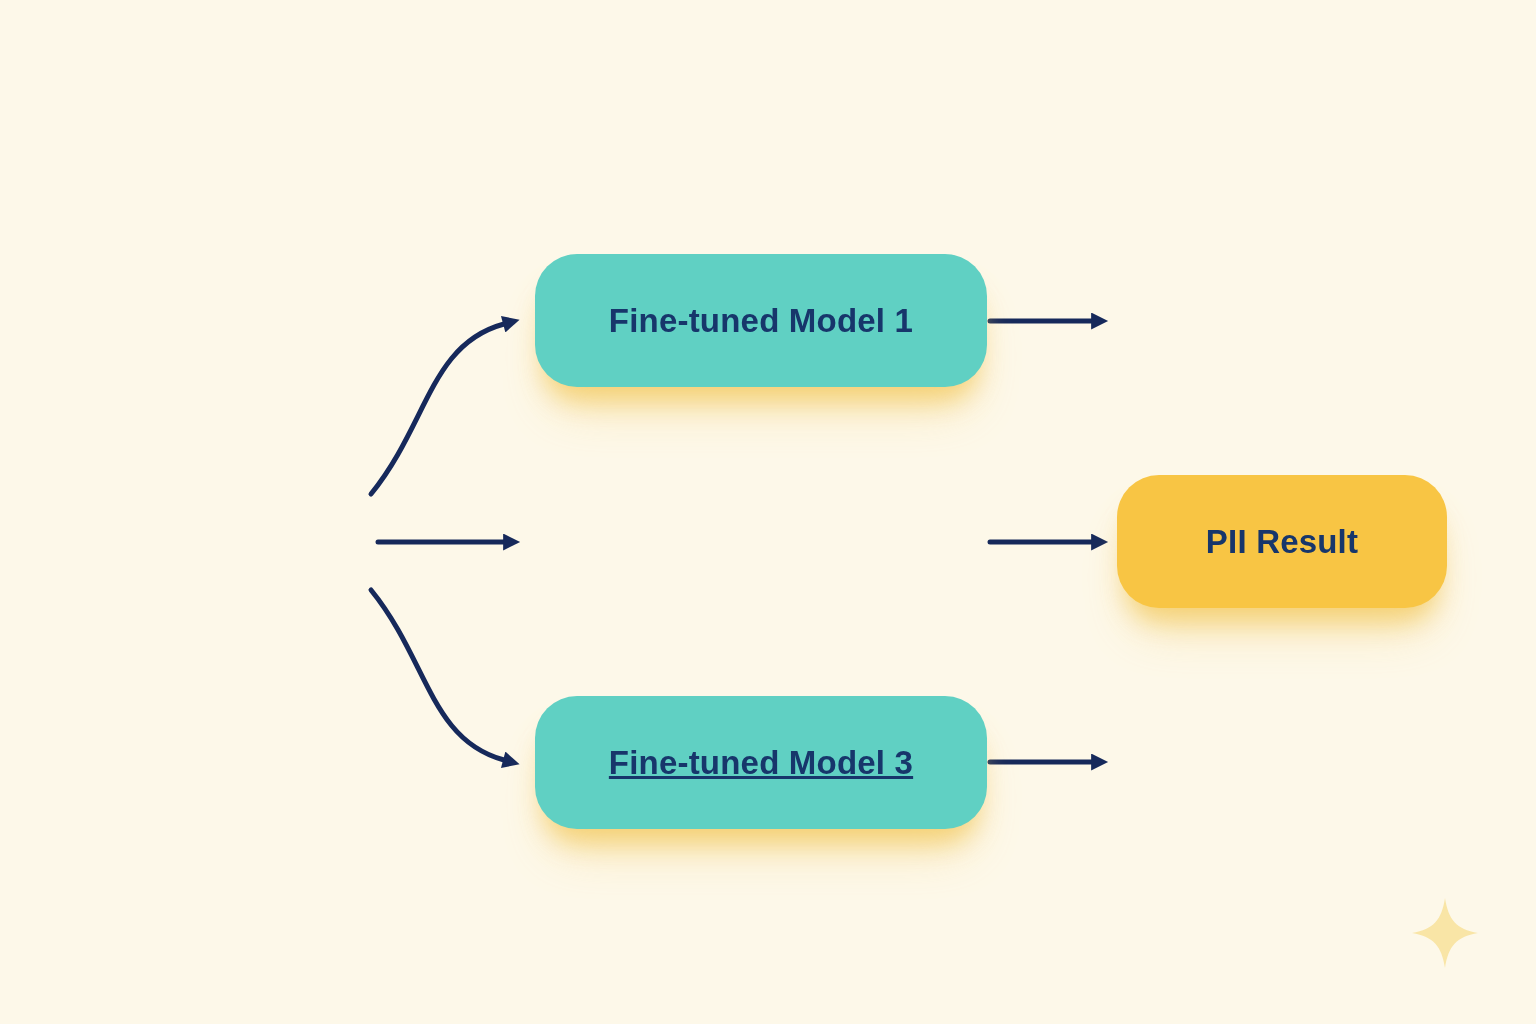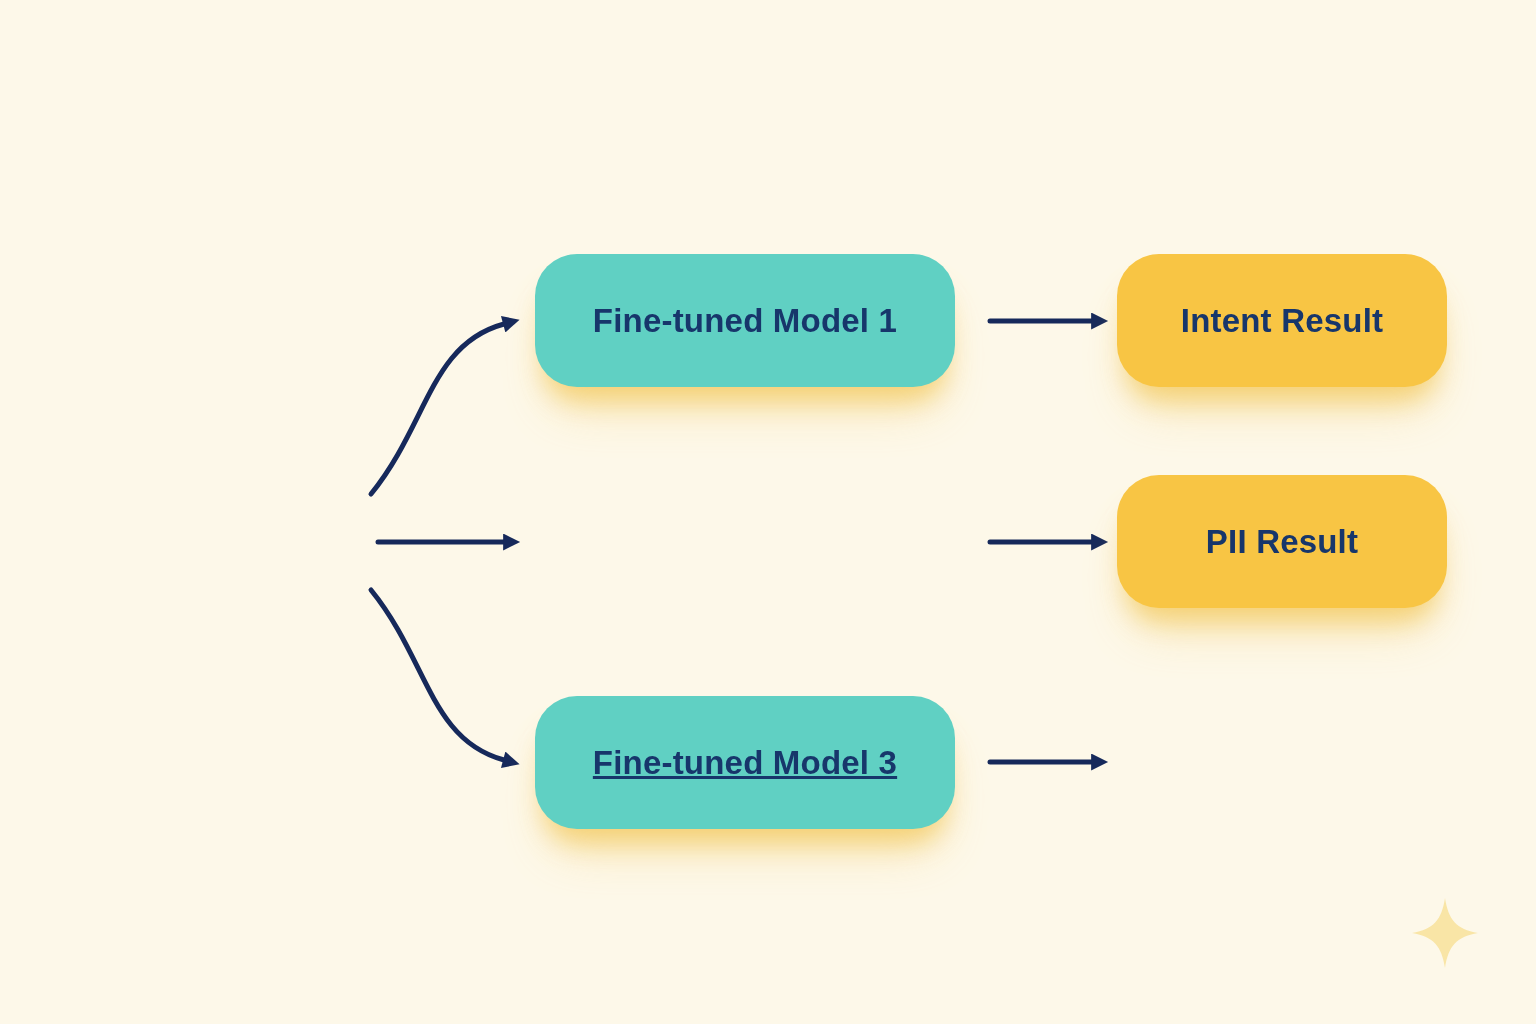--- a/index.html
+++ b/index.html
@@ -41,21 +41,21 @@
   }
   .node-input {
     left: 85px; top: 476px;
     width: 292px; height: 131px;
     background: linear-gradient(180deg, var(--input-bg-top), var(--input-bg-bottom));
     color: var(--input-text);
     font-size: 32px;
   }
   .node-model {
     left: 535px;
-    width: 420px; height: 133px;
+    width: 452px; height: 133px;
     background: var(--model-bg);
     color: var(--node-text);
     font-size: 33px;
   }
   .node-result {
     left: 1117px;
     width: 330px; height: 133px;
     background: var(--result-bg);
     color: var(--node-text);
     font-size: 33px;
@@ -103,23 +103,20 @@
   </svg>
 
 
   <div class="node node-model row-1">
     <span class="label">Fine-tuned Model 1</span>
   </div>
   <div class="node node-model row-3">
     <span class="label">Fine-tuned Model 3</span>
   </div>
 
-  <div class="node node-result row-1">
-    <span class="label">Intent Result</span>
-  </div>
   <div class="node node-result row-2">
     <span class="label">PII Result</span>
   </div>
 
   <svg class="sparkle" viewBox="0 0 66 70">
     <path d="M33 0 C36.5 22 44 31 66 35 C44 39 36.5 48 33 70 C29.5 48 22 39 0 35 C22 31 29.5 22 33 0 Z"></path>
   </svg>
 
 </div>
 

